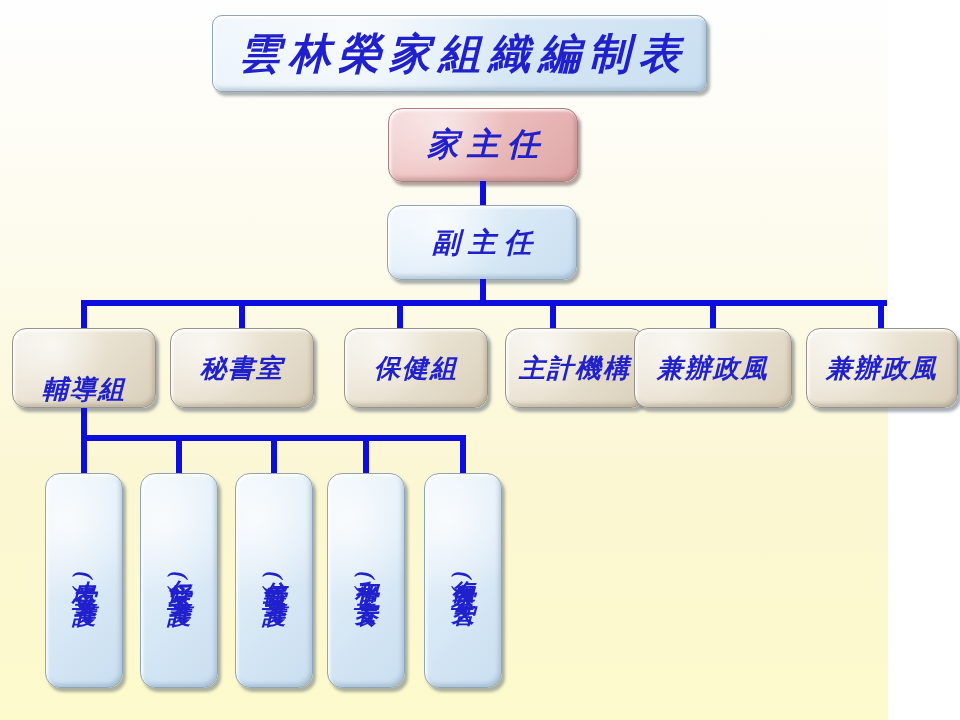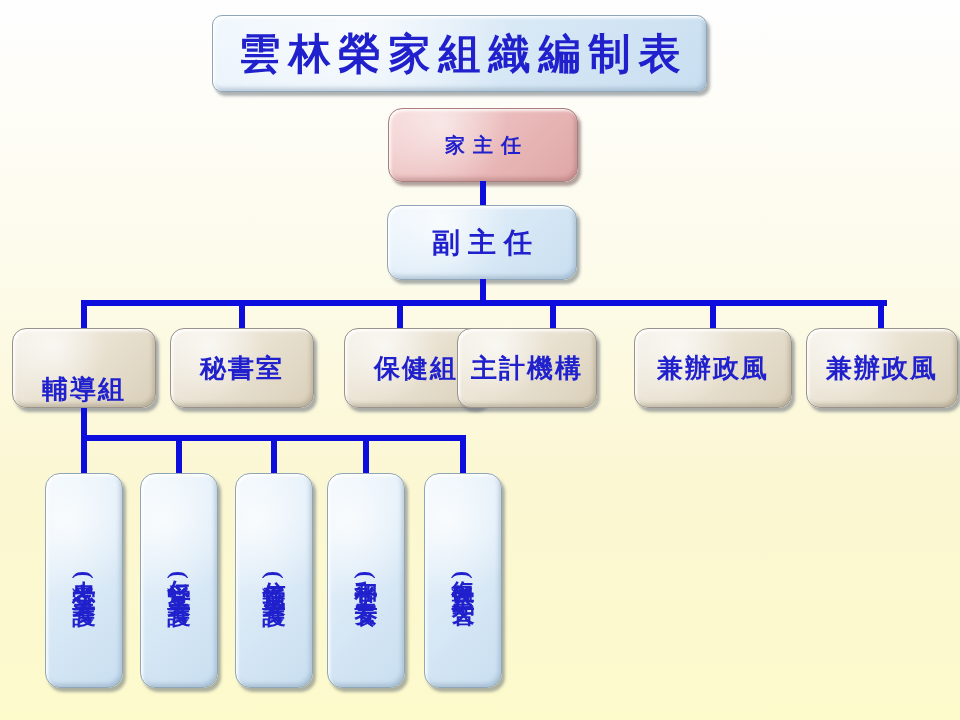--- a/index.html
+++ b/index.html
@@ -1,23 +1,24 @@
 <!DOCTYPE html>
 <html><head>
 <meta charset="utf-8">
 <style>
   html, body { margin: 0; padding: 0; }
   body { width: 960px; height: 720px; overflow: hidden; }
 
   #slide {
     position: relative;
-    width: 960px;
+    width: 888px;
     height: 720px;
     background: linear-gradient(180deg, #FEFEFF 0%, #FDFBEA 38%, #FBF7D2 68%, #FDFACC 100%);
     font-family: "Liberation Serif", "DejaVu Serif", serif;
+    font-style: italic;
   }
 
   .node {
     position: absolute;
     display: flex;
     align-items: center;
     justify-content: center;
     box-sizing: border-box;
     color: #2020CC;
     font-weight: bold;
@@ -64,21 +65,21 @@
     left: 212px; top: 15px; width: 495px; height: 77px;
     border-radius: 10px;
     font-size: 42px;
     letter-spacing: 8px;
     text-indent: 8px;
   }
 
   #director-box {
     left: 388px; top: 108px; width: 190px; height: 74px;
     border-radius: 14px;
-    font-size: 20px;
+    font-size: 32px;
     letter-spacing: 8px;
     text-indent: 8px;
   }
 
   #deputy-box {
     left: 387px; top: 205px; width: 190px; height: 75px;
     border-radius: 14px;
     font-size: 28px;
     letter-spacing: 8px;
     text-indent: 8px;
@@ -139,21 +140,21 @@
 
   <div class="node tan-node dept-box" style="left:12px;  width:144px;align-items:flex-end;">
     <span>輔導組</span>
   </div>
   <div class="node tan-node dept-box" style="left:170px; width:144px;">
     <span>秘書室</span>
   </div>
   <div class="node tan-node dept-box" style="left:344px; width:144px;">
     <span>保健組</span>
   </div>
-  <div class="node tan-node dept-box" style="left:457px; width:140px;text-align:center;">
+  <div class="node tan-node dept-box" style="left:505px; width:140px;text-align:center;">
     <span>主計機構</span>
   </div>
   <div class="node tan-node dept-box" style="left:634px; width:158px;">
     <span>兼辦政風</span>
   </div>
   <div class="node tan-node dept-box" style="left:806px; width:152px;justify-content:center;">
     <span>兼辦政風</span>
   </div>
 
   <div class="connector" style="left:81px; top:408px; width:6px; height:30px;"></div>

